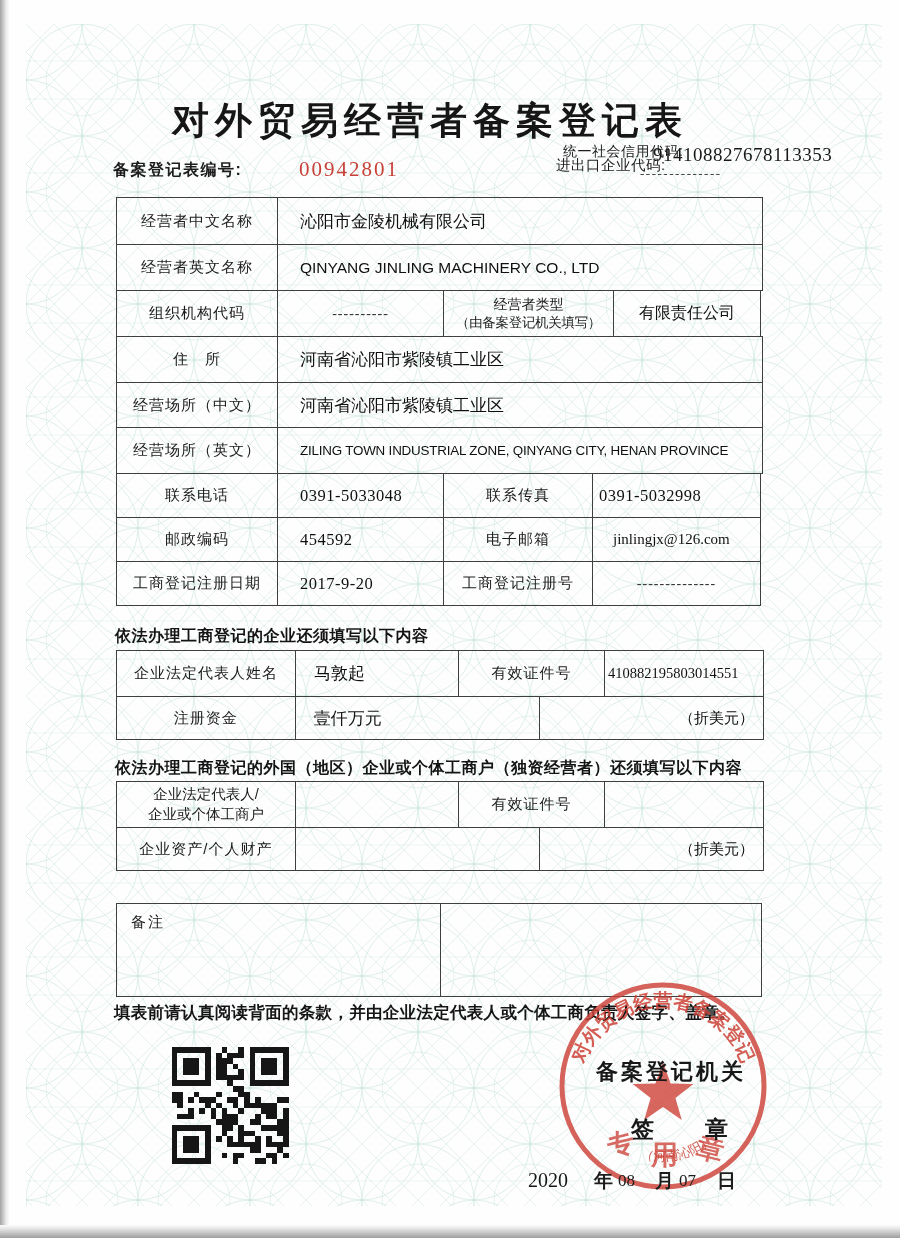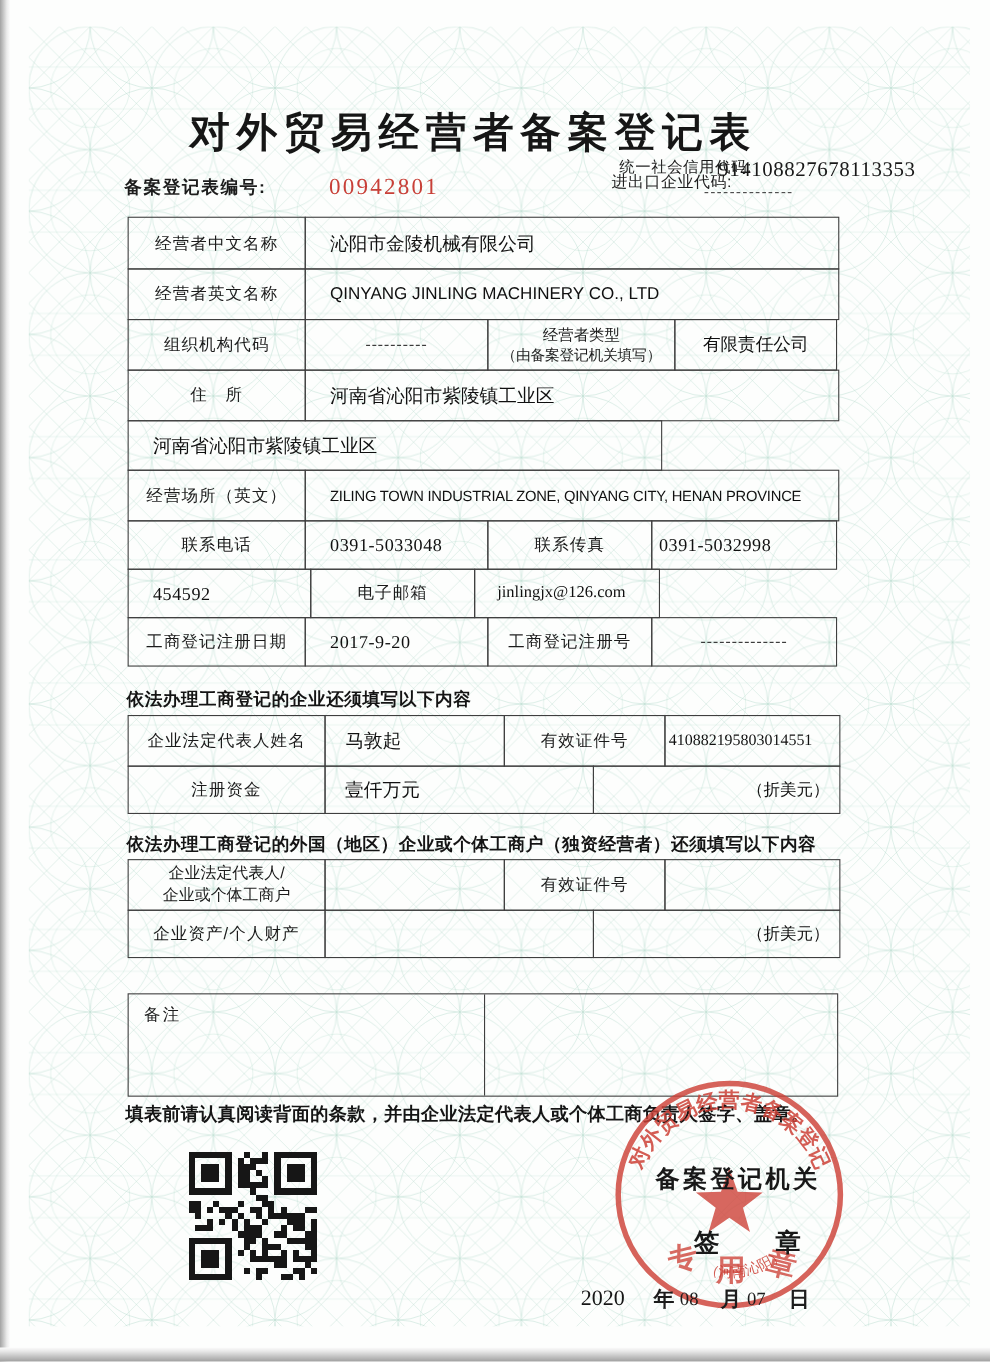--- a/index.html
+++ b/index.html
@@ -109,33 +109,35 @@
         <span>经营者类型</span>
         <span class="sm">（由备案登记机关填写）</span>
       </div>
       <div class="c val ctr" style="width:148px;font-size:16px">有限责任公司</div>
     </div>
     <div class="row" style="height:47px">
       <div class="c lab" style="width:162px">住　所</div>
       <div class="c val" style="width:486px">河南省沁阳市紫陵镇工业区</div>
     </div>
     <div class="row" style="height:46px">
+      <div class="c lab" style="width:162px">经营场所（中文）</div>
       <div class="c val" style="width:486px">河南省沁阳市紫陵镇工业区</div>
     </div>
     <div class="row" style="height:47px">
       <div class="c lab" style="width:162px">经营场所（英文）</div>
       <div class="c val san sm" style="width:486px">ZILING TOWN INDUSTRIAL ZONE, QINYANG CITY, HENAN PROVINCE</div>
     </div>
     <div class="row" style="height:45px">
       <div class="c lab" style="width:162px">联系电话</div>
       <div class="c val num" style="width:167px">0391-5033048</div>
       <div class="c lab" style="width:150px">联系传真</div>
       <div class="c val num" style="width:169px;padding-left:6px">0391-5032998</div>
     </div>
     <div class="row" style="height:45px">
+      <div class="c lab" style="width:162px">邮政编码</div>
       <div class="c val num" style="width:167px">454592</div>
       <div class="c lab" style="width:150px">电子邮箱</div>
       <div class="c val email" style="width:169px">jinlingjx@126.com</div>
     </div>
     <div class="row" style="height:45px">
       <div class="c lab" style="width:162px">工商登记注册日期</div>
       <div class="c val num" style="width:167px">2017-9-20</div>
       <div class="c lab" style="width:150px">工商登记注册号</div>
       <div class="c val dash" style="width:169px">--------------</div>
     </div>

